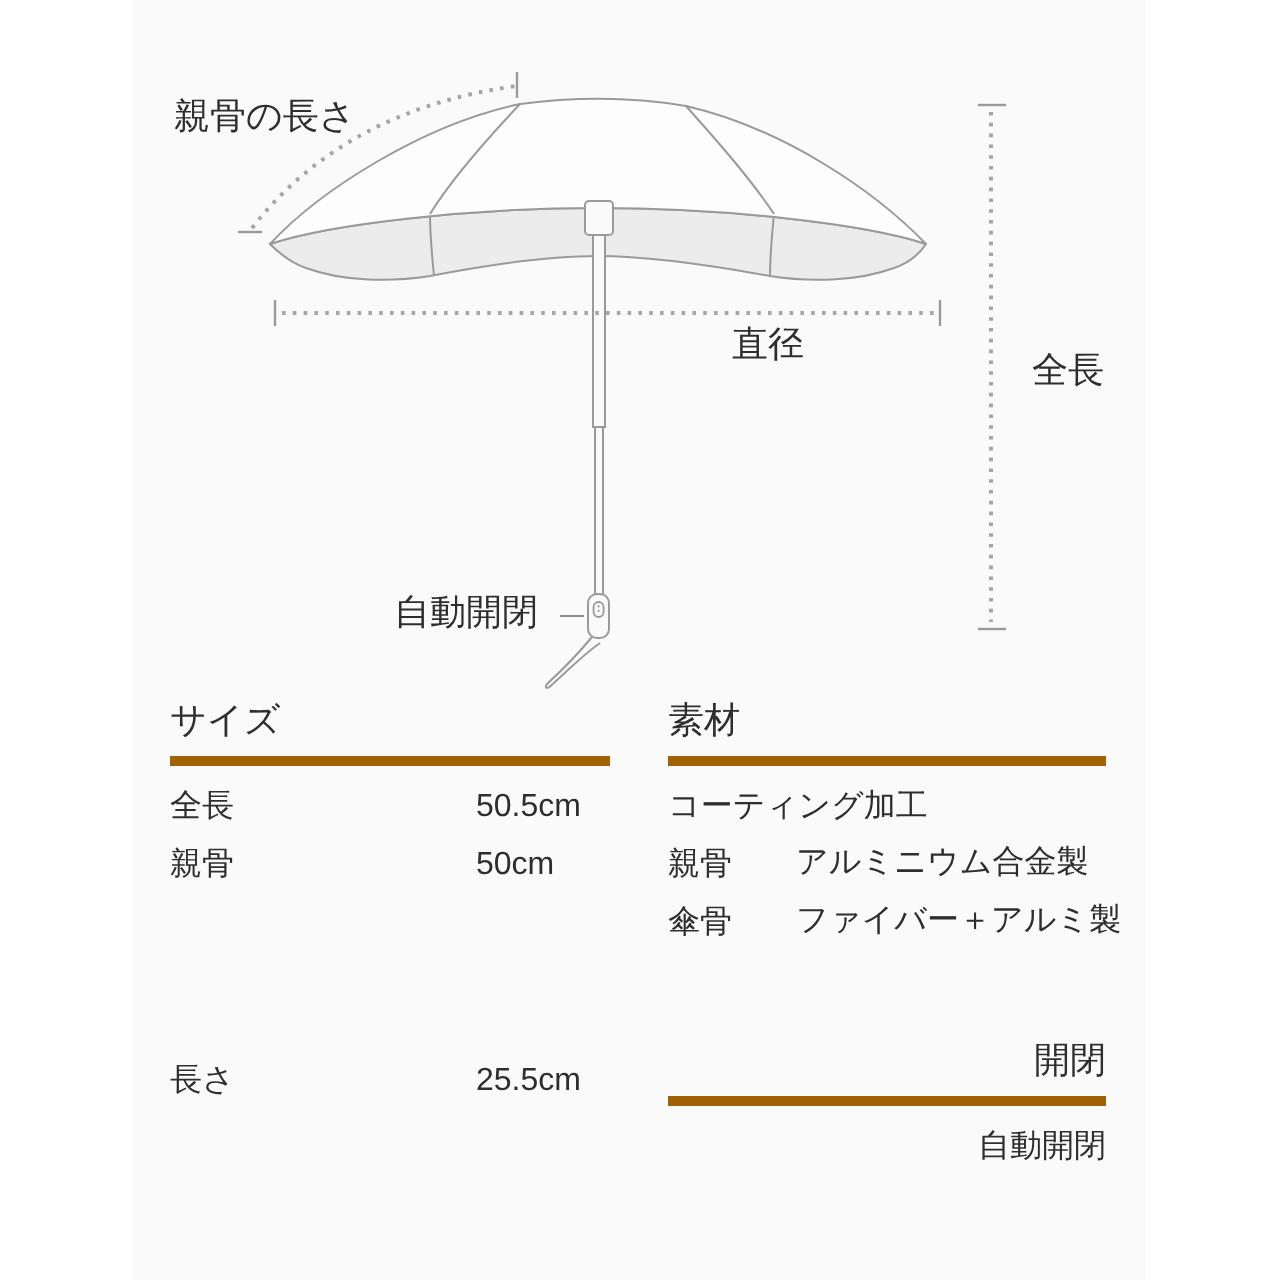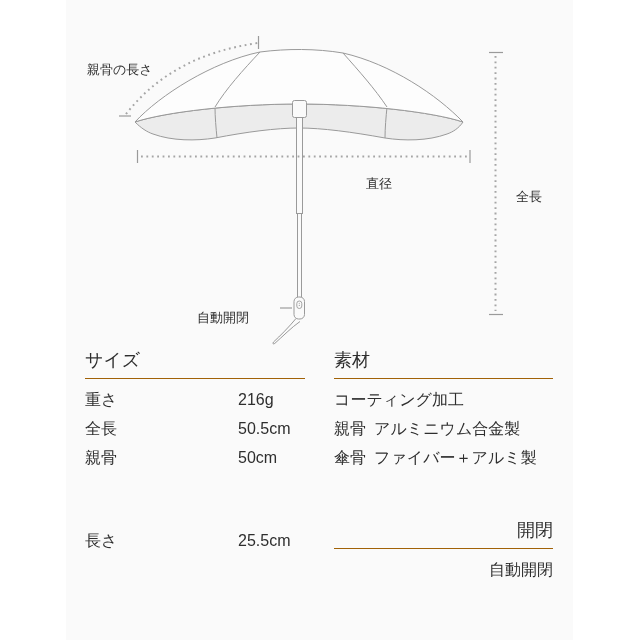--- a/index.html
+++ b/index.html
@@ -7,31 +7,31 @@
     width:640px;height:640px;position:relative;background:#ffffff;
     font-family:"Liberation Sans","DejaVu Sans",sans-serif;
     -webkit-font-smoothing:antialiased;
   }
   .panel{
     position:absolute;left:66px;top:0;width:507px;height:640px;
     background:#fafafa;
   }
   .diagram-svg{position:absolute;left:0;top:0;width:640px;height:345px;}
   .dlabel{
-    position:absolute;color:#2e2e2e;font-size:13px;line-height:20px;white-space:nowrap;margin-top:12px;
+    position:absolute;color:#2e2e2e;font-size:18px;line-height:20px;white-space:nowrap;
   }
   .section{position:absolute;color:#2e2e2e;font-size:16px;}
   .section .hdr{
     font-size:18px;font-weight:400;line-height:21px;margin:0;
-    padding-bottom:7px;border-bottom:1px solid #a16207;color:#2e2e2e;
+    padding-bottom:7px;border-bottom:5px solid #a16207;color:#2e2e2e;
   }
   .rows{margin-top:6px;}
   .row{position:relative;height:29px;line-height:29px;white-space:nowrap;}
   .row .val{position:absolute;top:0;left:153px;}
-  .row .val-mat{position:absolute;top:0;left:40px;}
+  .row .val-mat{position:absolute;top:0;left:64px;font-family:Liberation Mono, monospace;}
 </style>
 </head>
 <body>
 
 <div class="panel"></div>
 
 <svg class="diagram-svg" viewBox="0 0 640 345" xmlns="http://www.w3.org/2000/svg">
 
   <path d="M135,122 C165,112 235,104 299,104 C363,104 433,112 463,122
            C459,128 453,132 447,134 C428,141 404,141 385,138
@@ -75,24 +75,20 @@
 
 <div class="dlabel" style="left:87px;top:48px;">親骨の長さ</div>
 <div class="dlabel" style="left:366px;top:162px;">直径</div>
 <div class="dlabel" style="left:516px;top:175px;">全長</div>
 <div class="dlabel" style="left:197px;top:296px;">自動開閉</div>
 
 <div class="section" style="left:85px;top:350px;width:220px;">
   <div class="hdr">サイズ</div>
   <div class="rows">
     <div class="row">
-      <span>重さ</span>
-      <span class="val">216g</span>
-    </div>
-    <div class="row">
       <span>全長</span>
       <span class="val">50.5cm</span>
     </div>
     <div class="row">
       <span>親骨</span>
       <span class="val">50cm</span>
     </div>
   </div>
 </div>
 

